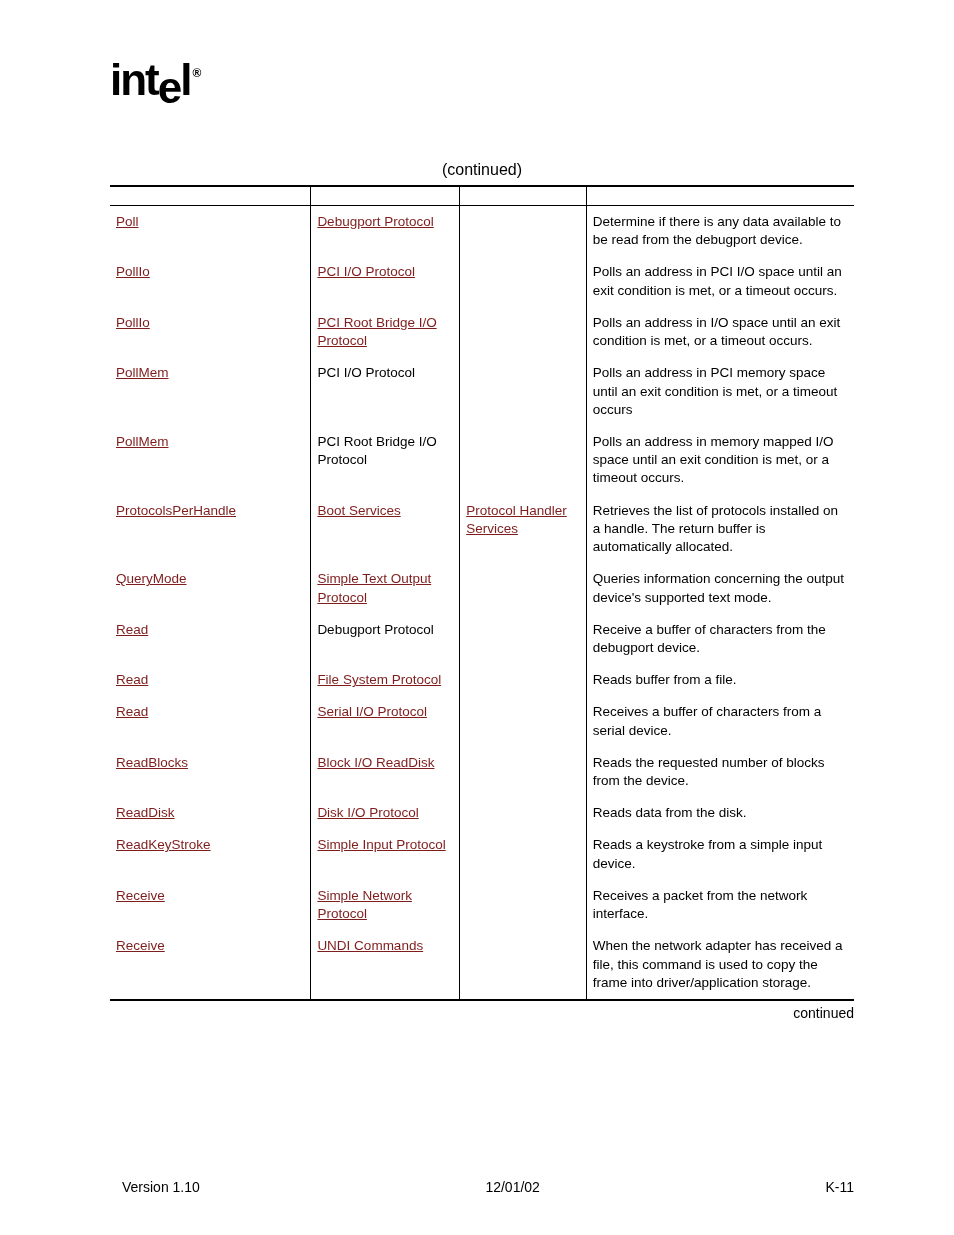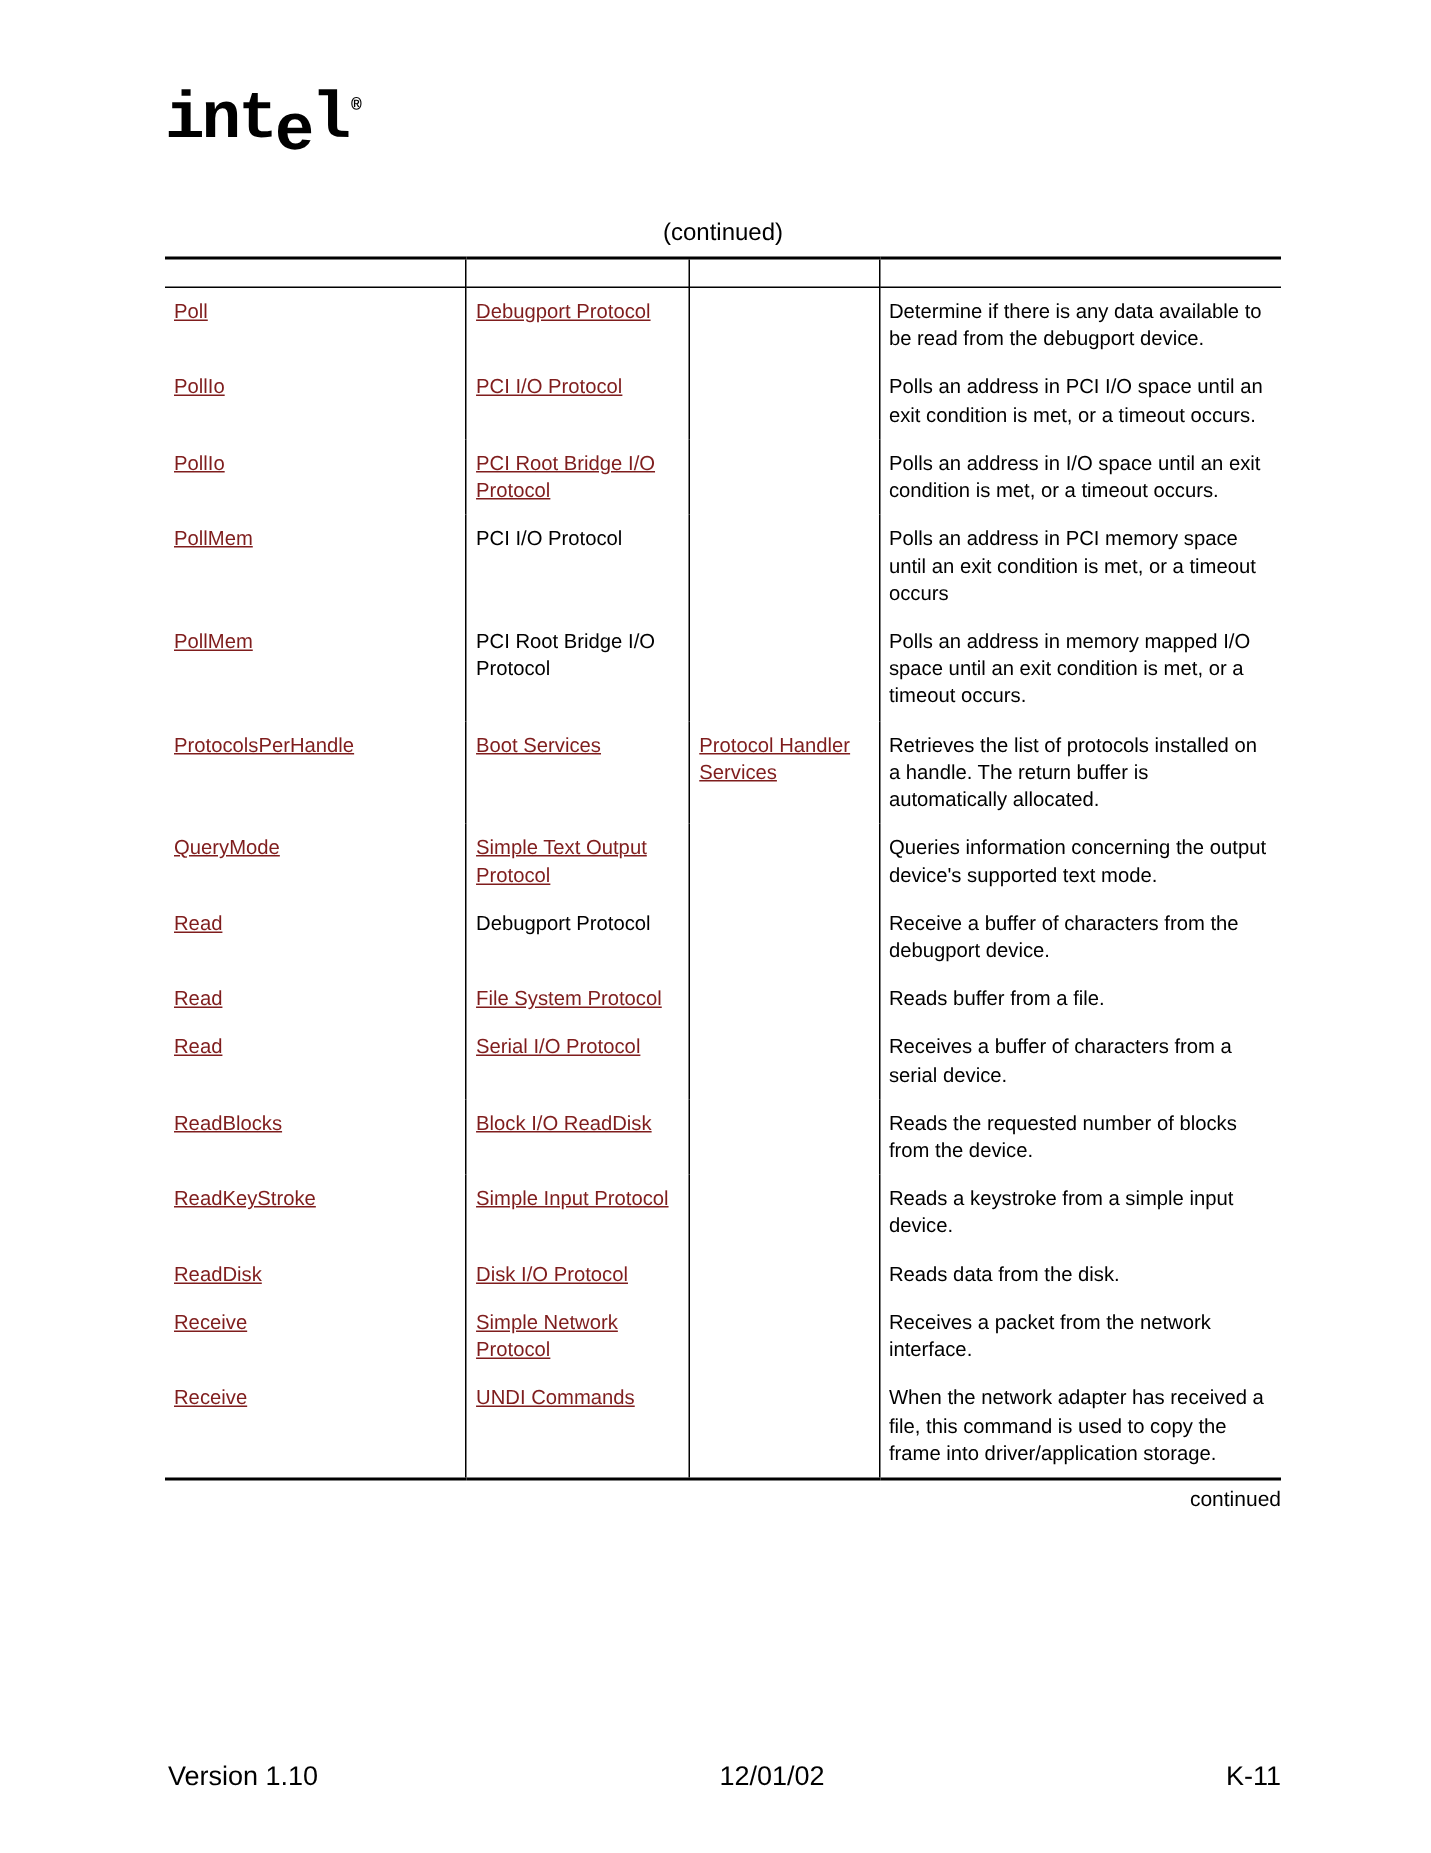--- a/index.html
+++ b/index.html
@@ -11,25 +11,25 @@
     background: #fff;
     width: 954px;
   }
   .page {
     padding: 55px 100px 40px 110px;
     box-sizing: border-box;
     min-height: 1235px;
     position: relative;
   }
   .logo {
-    font-family: Liberation Mono, monospace;
+    font-family: Liberation Sans, sans-serif;
     font-weight: bold;
     font-size: 44px;
     letter-spacing: -2px;
-    margin-bottom: 42px;
+    margin-bottom: 56px;
     position: relative;
   }
   .logo-sub {
     position: relative;
     top: 8px;
     font-size: 44px;
   }
   .continued-top {
     text-align: center;
     font-size: 16px;
@@ -68,26 +68,26 @@
     color: #7f1d1d;
     text-decoration: underline;
   }
   .continued-bottom {
     text-align: right;
     font-size: 14px;
     margin-top: 4px;
   }
   .footer {
     position: absolute;
-    left: 112px;
+    left: 122px;
     right: 100px;
     bottom: 40px;
     display: flex;
     justify-content: space-between;
-    font-size: 18px;
+    font-size: 14px;
   }
 </style>
 </head>
 <body>
 
 <div class="page">
   <div class="logo"><span>int</span><span class="logo-sub">e</span><span>l</span><span style="font-size:12px;position:relative;top:-18px;left:2px;">®</span></div>
 
   <div class="continued-top">(continued)</div>
 
@@ -167,30 +167,30 @@
           <td class="sep"></td>
           <td>Receives a buffer of characters from a serial device.</td>
         </tr>
         <tr>
           <td class="sep"><span class="link">ReadBlocks</span></td>
           <td class="sep"><span class="link">Block I/O ReadDisk</span></td>
           <td class="sep"></td>
           <td>Reads the requested number of blocks from the device.</td>
         </tr>
         <tr>
+          <td class="sep"><span class="link">ReadDisk</span></td>
+          <td class="sep"><span class="link">Disk I/O Protocol</span></td>
+          <td class="sep"></td>
+          <td>Reads data from the disk.</td>
+        </tr>
+        <tr>
           <td class="sep"><span class="link">ReadKeyStroke</span></td>
           <td class="sep"><span class="link">Simple Input Protocol</span></td>
           <td class="sep"></td>
           <td>Reads a keystroke from a simple input device.</td>
-        </tr>
-        <tr>
-          <td class="sep"><span class="link">ReadDisk</span></td>
-          <td class="sep"><span class="link">Disk I/O Protocol</span></td>
-          <td class="sep"></td>
-          <td>Reads data from the disk.</td>
         </tr>
         <tr>
           <td class="sep"><span class="link">Receive</span></td>
           <td class="sep"><span class="link">Simple Network Protocol</span></td>
           <td class="sep"></td>
           <td>Receives a packet from the network interface.</td>
         </tr>
         <tr class="lastrow">
           <td class="sep"><span class="link">Receive</span></td>
           <td class="sep"><span class="link">UNDI Commands</span></td>

